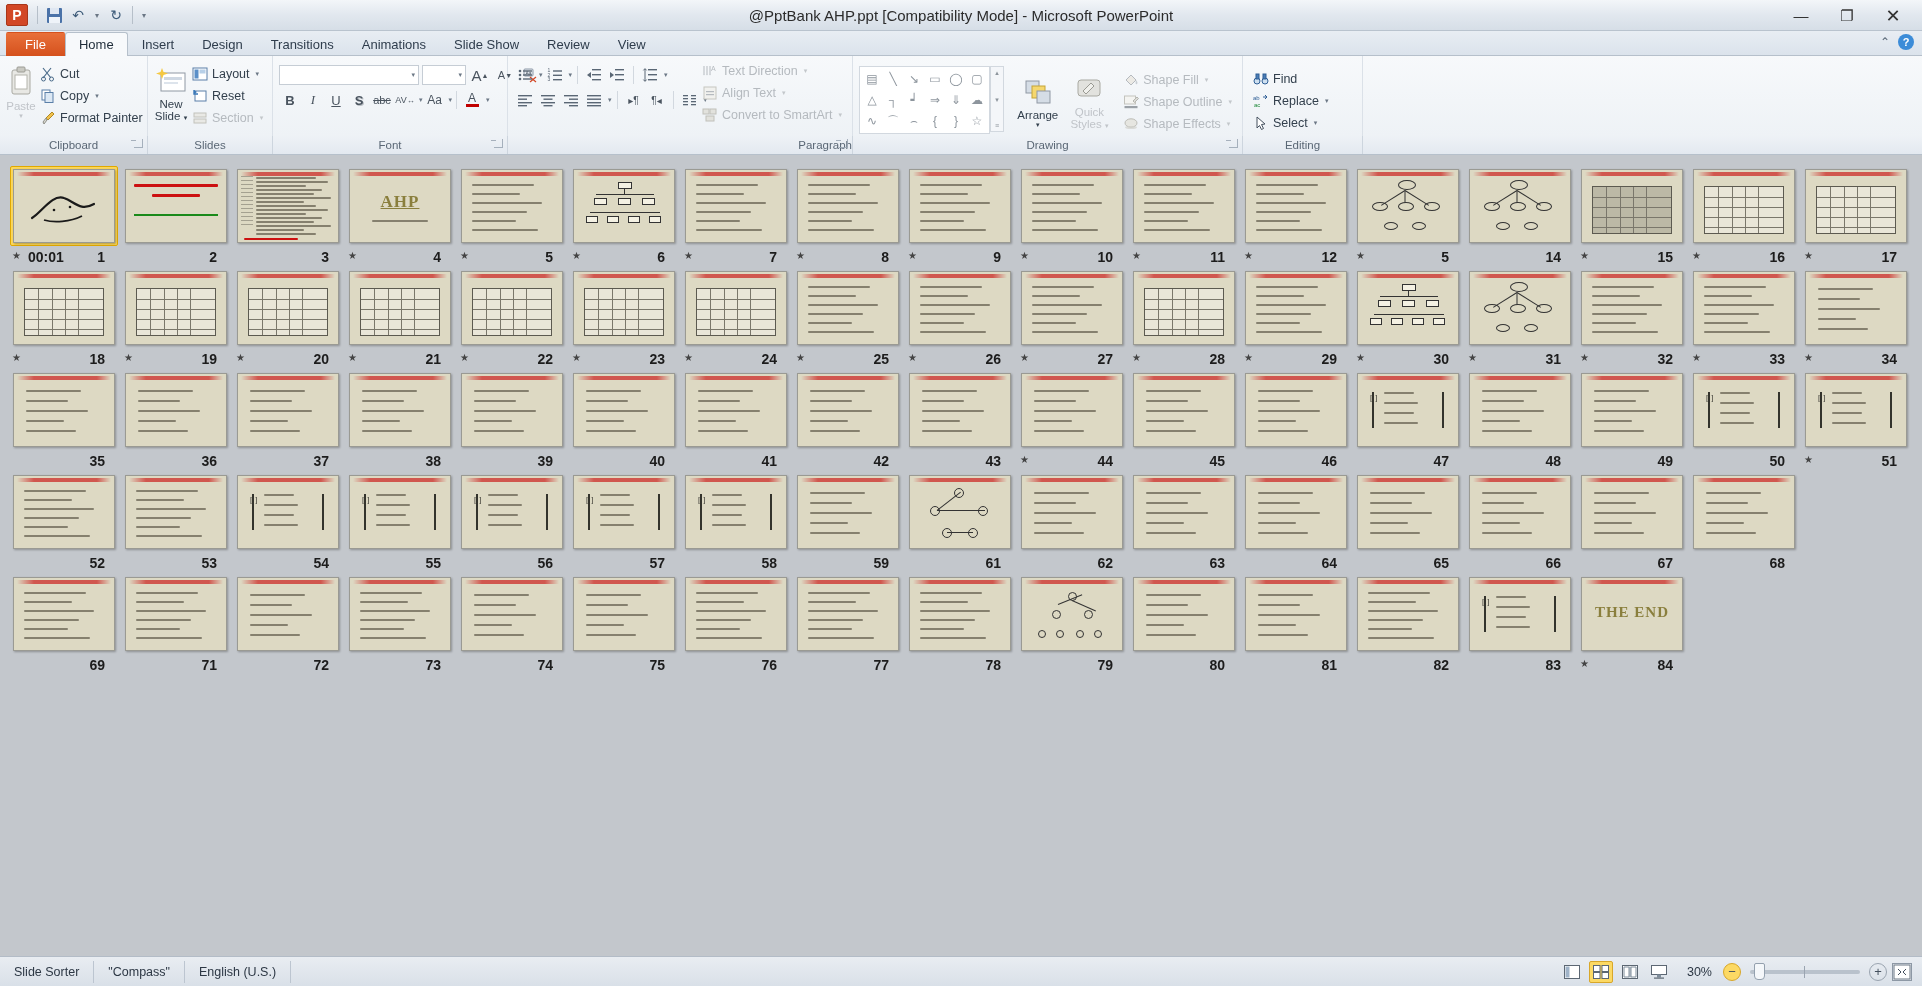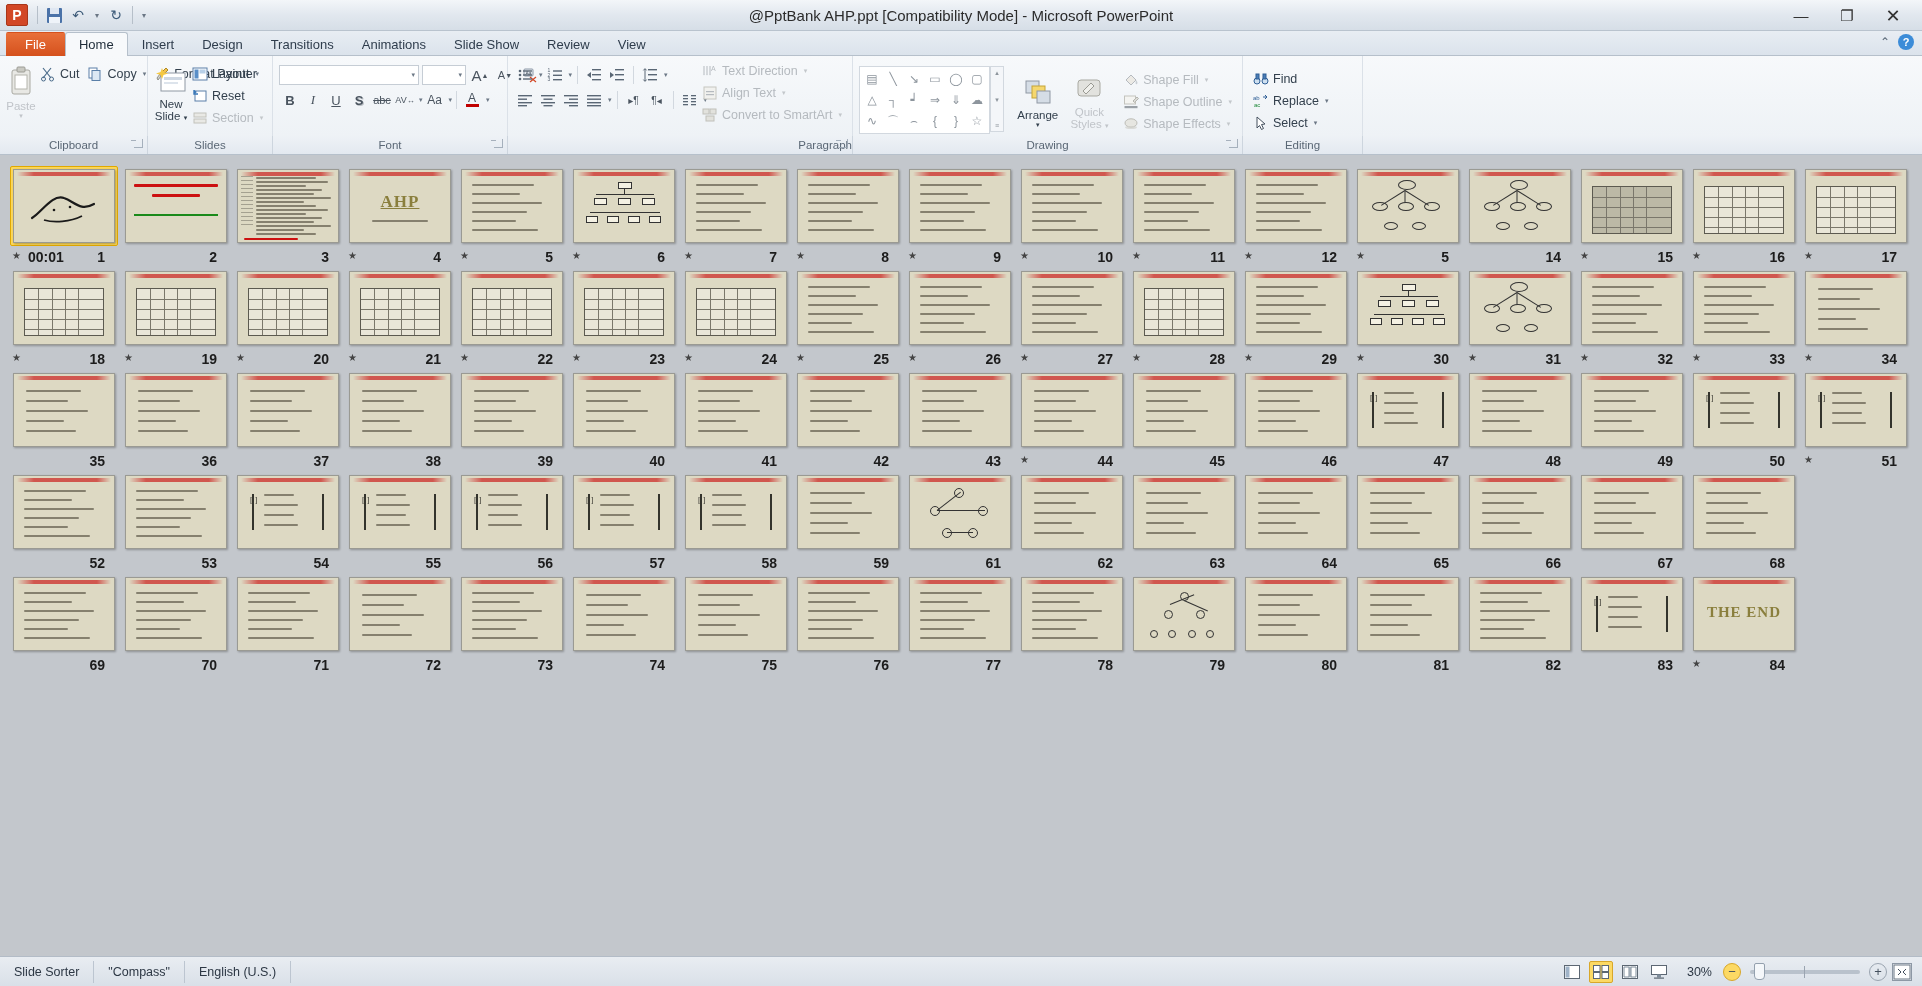--- a/index.html
+++ b/index.html
@@ -226,21 +226,21 @@
   <div class="rgroup" style="width:148px;">
     <div class="bigbtn" style="margin-top:2px;">
       <svg width="30" height="32" viewBox="0 0 30 32">
           <rect x="6" y="4" width="18" height="24" rx="2" fill="#e8e8e4" stroke="#a9a9a2"></rect>
           <rect x="11" y="1" width="8" height="5" rx="1" fill="#c9c9c2" stroke="#9c9c95"></rect>
           <rect x="9" y="9" width="12" height="14" fill="#fff" stroke="#b4b4ac"></rect>
         </svg>
       <div class="cap">Paste</div>
       <div class="arrow">▾</div>
     </div>
-    <div style="display:flex;flex-direction:row;padding-top:3px;">
+    <div style="display:flex;flex-direction:column;padding-top:3px;">
       <div class="smallrow">
         <span class="ico"><svg width="16" height="16" viewBox="0 0 16 16">
               <path d="M3 2l8 10M11 2L3 12" stroke="#4a6b8a" fill="none" stroke-width="1.2"></path>
               <circle cx="3.5" cy="13" r="2" fill="none" stroke="#4a6b8a"></circle>
               <circle cx="11.5" cy="13" r="2" fill="none" stroke="#4a6b8a"></circle>
             </svg></span>
         <span>Cut</span>
       </div>
       <div class="smallrow">
         <span class="ico"><svg width="16" height="16" viewBox="0 0 16 16">
@@ -1886,37 +1886,20 @@
           <div class="tex" style="top:14px;left:10px;right:auto;width:62%;"></div>
               <div class="tex" style="top:23px;left:10px;right:auto;width:48%;"></div>
               <div class="tex" style="top:32px;left:10px;right:auto;width:70%;"></div>
               <div class="tex" style="top:41px;left:10px;right:auto;width:55%;"></div>
               <div class="tex" style="top:50px;left:10px;right:auto;width:44%;"></div>
               <div class="tex" style="top:59px;left:10px;right:auto;width:66%;"></div>
         </div>
       </div>
       <div class="caption">
 
-        <span class="num">70</span>
-      </div>
-    </div>
-        <div class="scell">
-      <div class="thumbwrap ">
-        <div class="thumb">
-          <div class="topline"></div>
-          <div class="tex" style="top:14px;left:10px;right:auto;width:62%;"></div>
-              <div class="tex" style="top:23px;left:10px;right:auto;width:48%;"></div>
-              <div class="tex" style="top:32px;left:10px;right:auto;width:70%;"></div>
-              <div class="tex" style="top:41px;left:10px;right:auto;width:55%;"></div>
-              <div class="tex" style="top:50px;left:10px;right:auto;width:44%;"></div>
-              <div class="tex" style="top:59px;left:10px;right:auto;width:66%;"></div>
-        </div>
-      </div>
-      <div class="caption">
-
         <span class="num">71</span>
       </div>
     </div>
         <div class="scell">
       <div class="thumbwrap ">
         <div class="thumb">
           <div class="topline"></div>
           <div class="tex" style="top:16px;left:12px;right:auto;width:55%;"></div>
               <div class="tex" style="top:26px;left:12px;right:auto;width:42%;"></div>
               <div class="tex" style="top:36px;left:12px;right:auto;width:62%;"></div>

